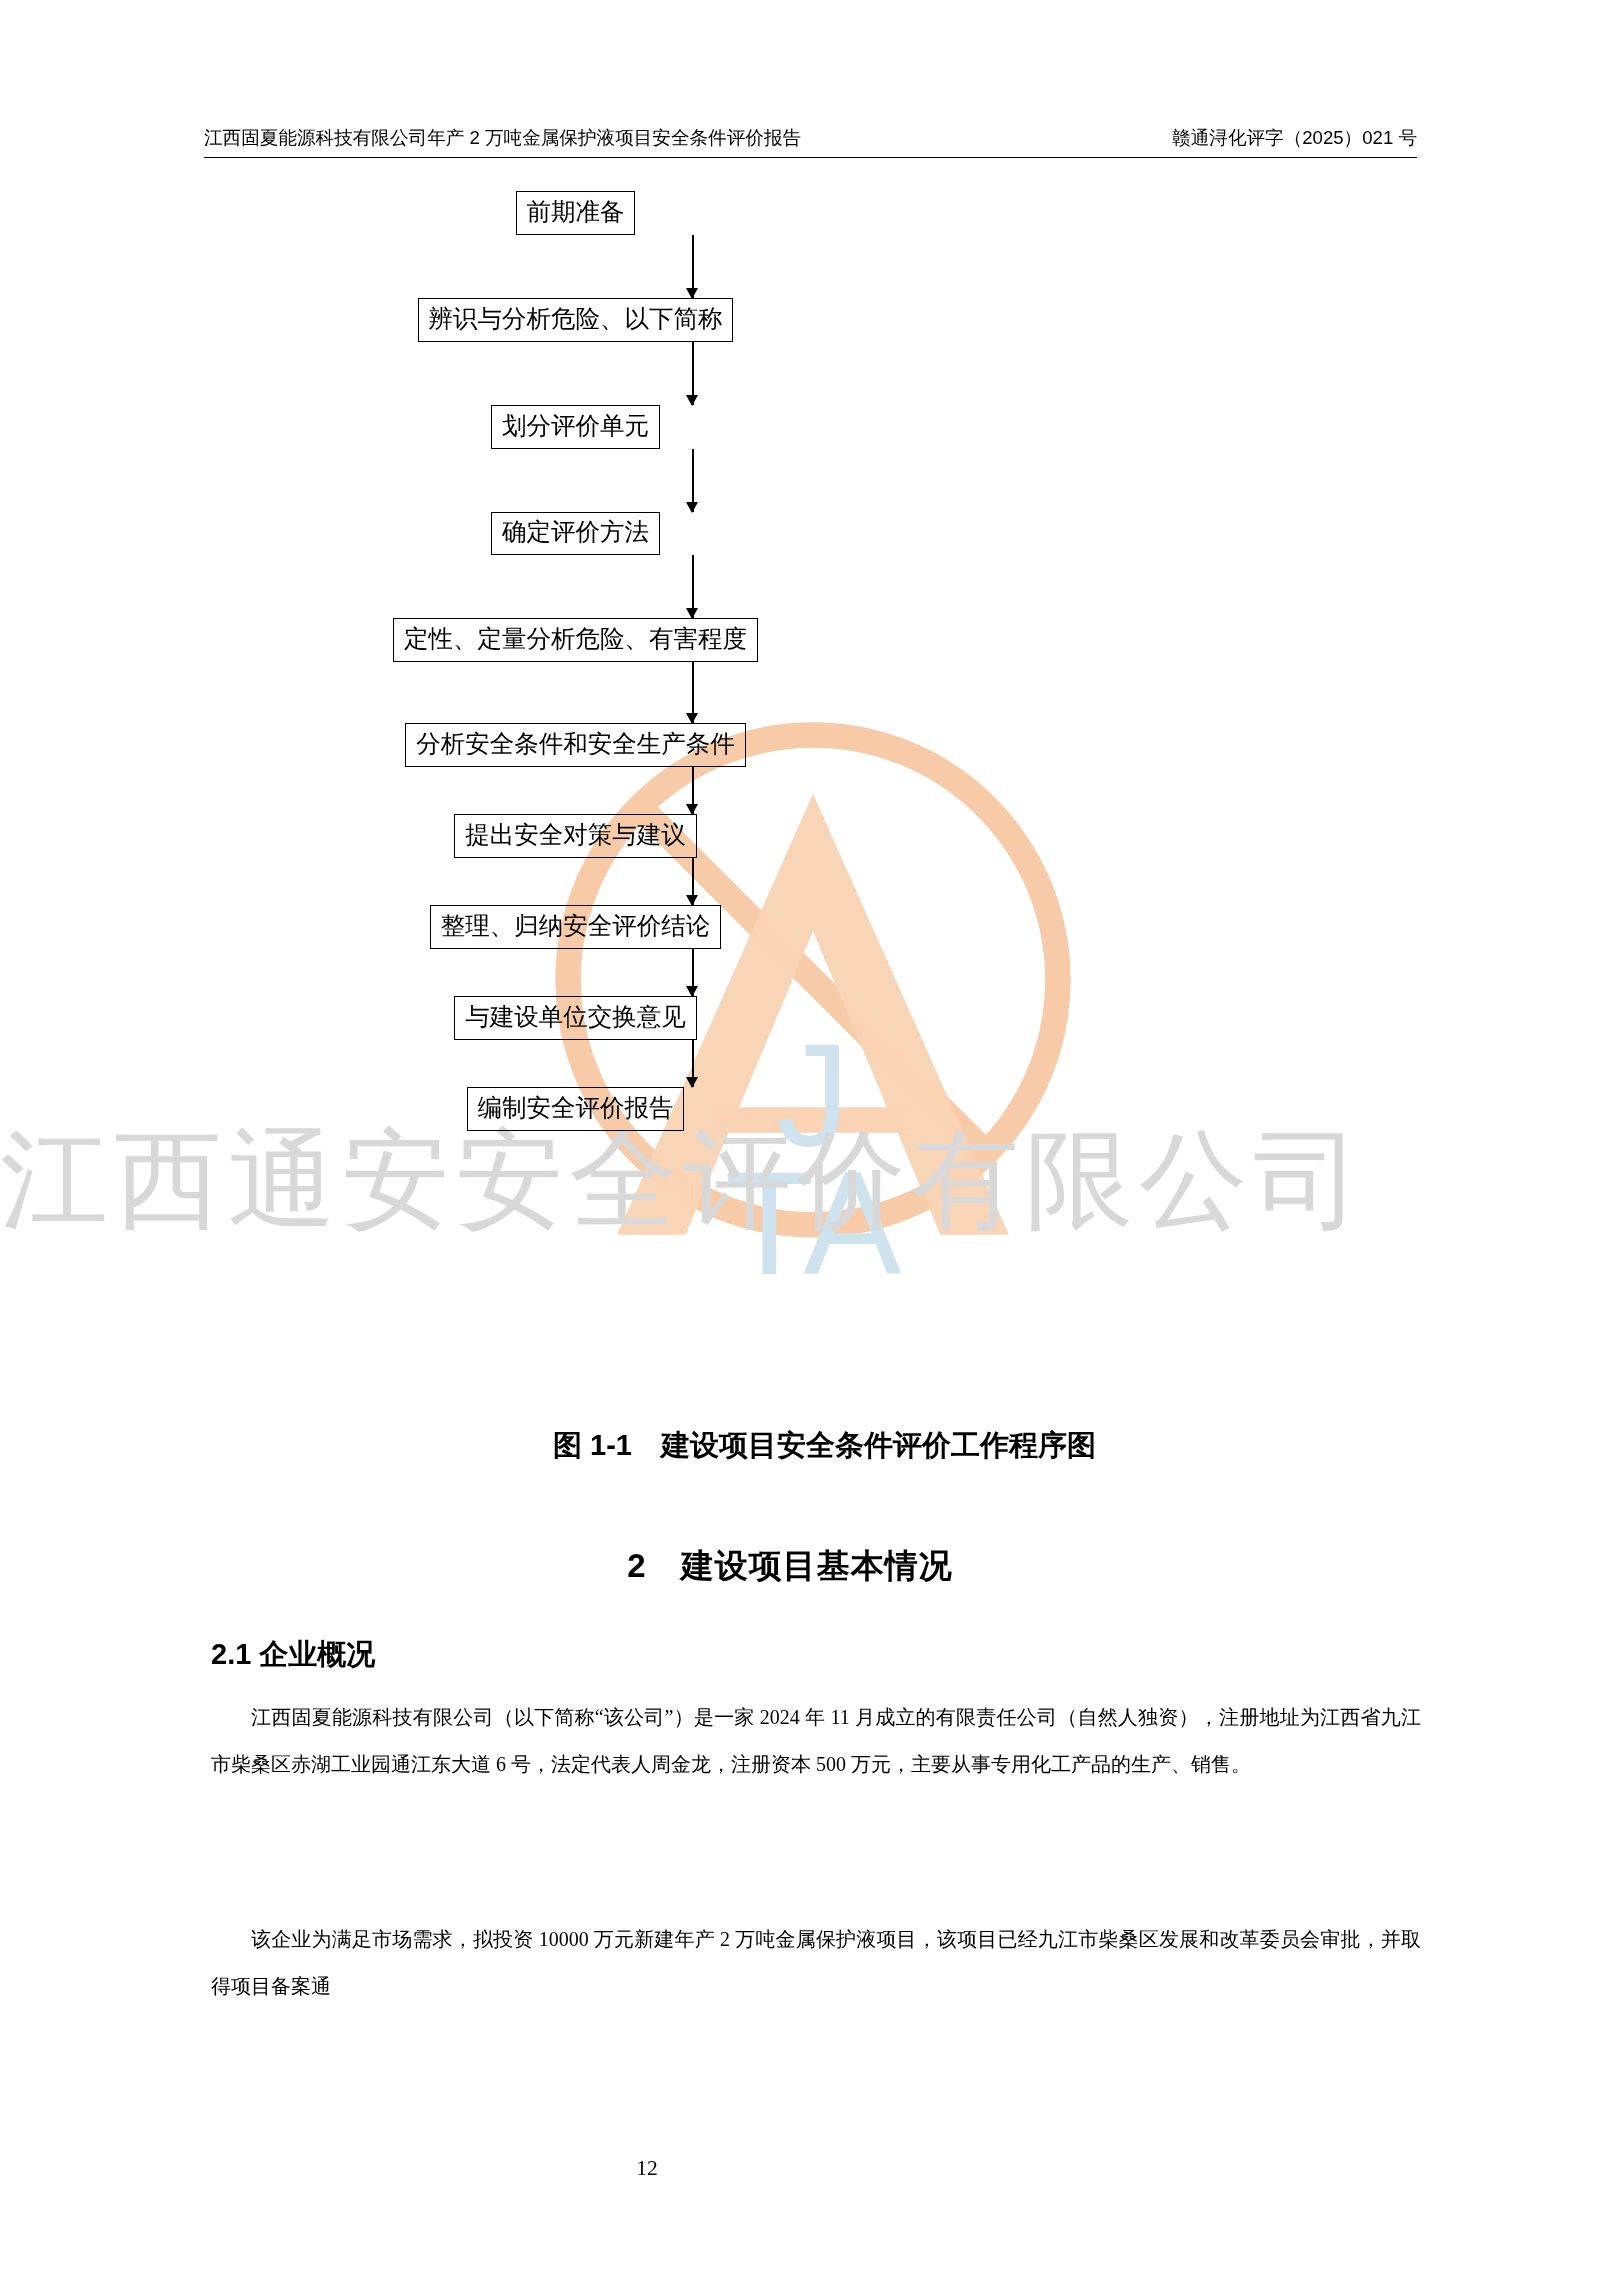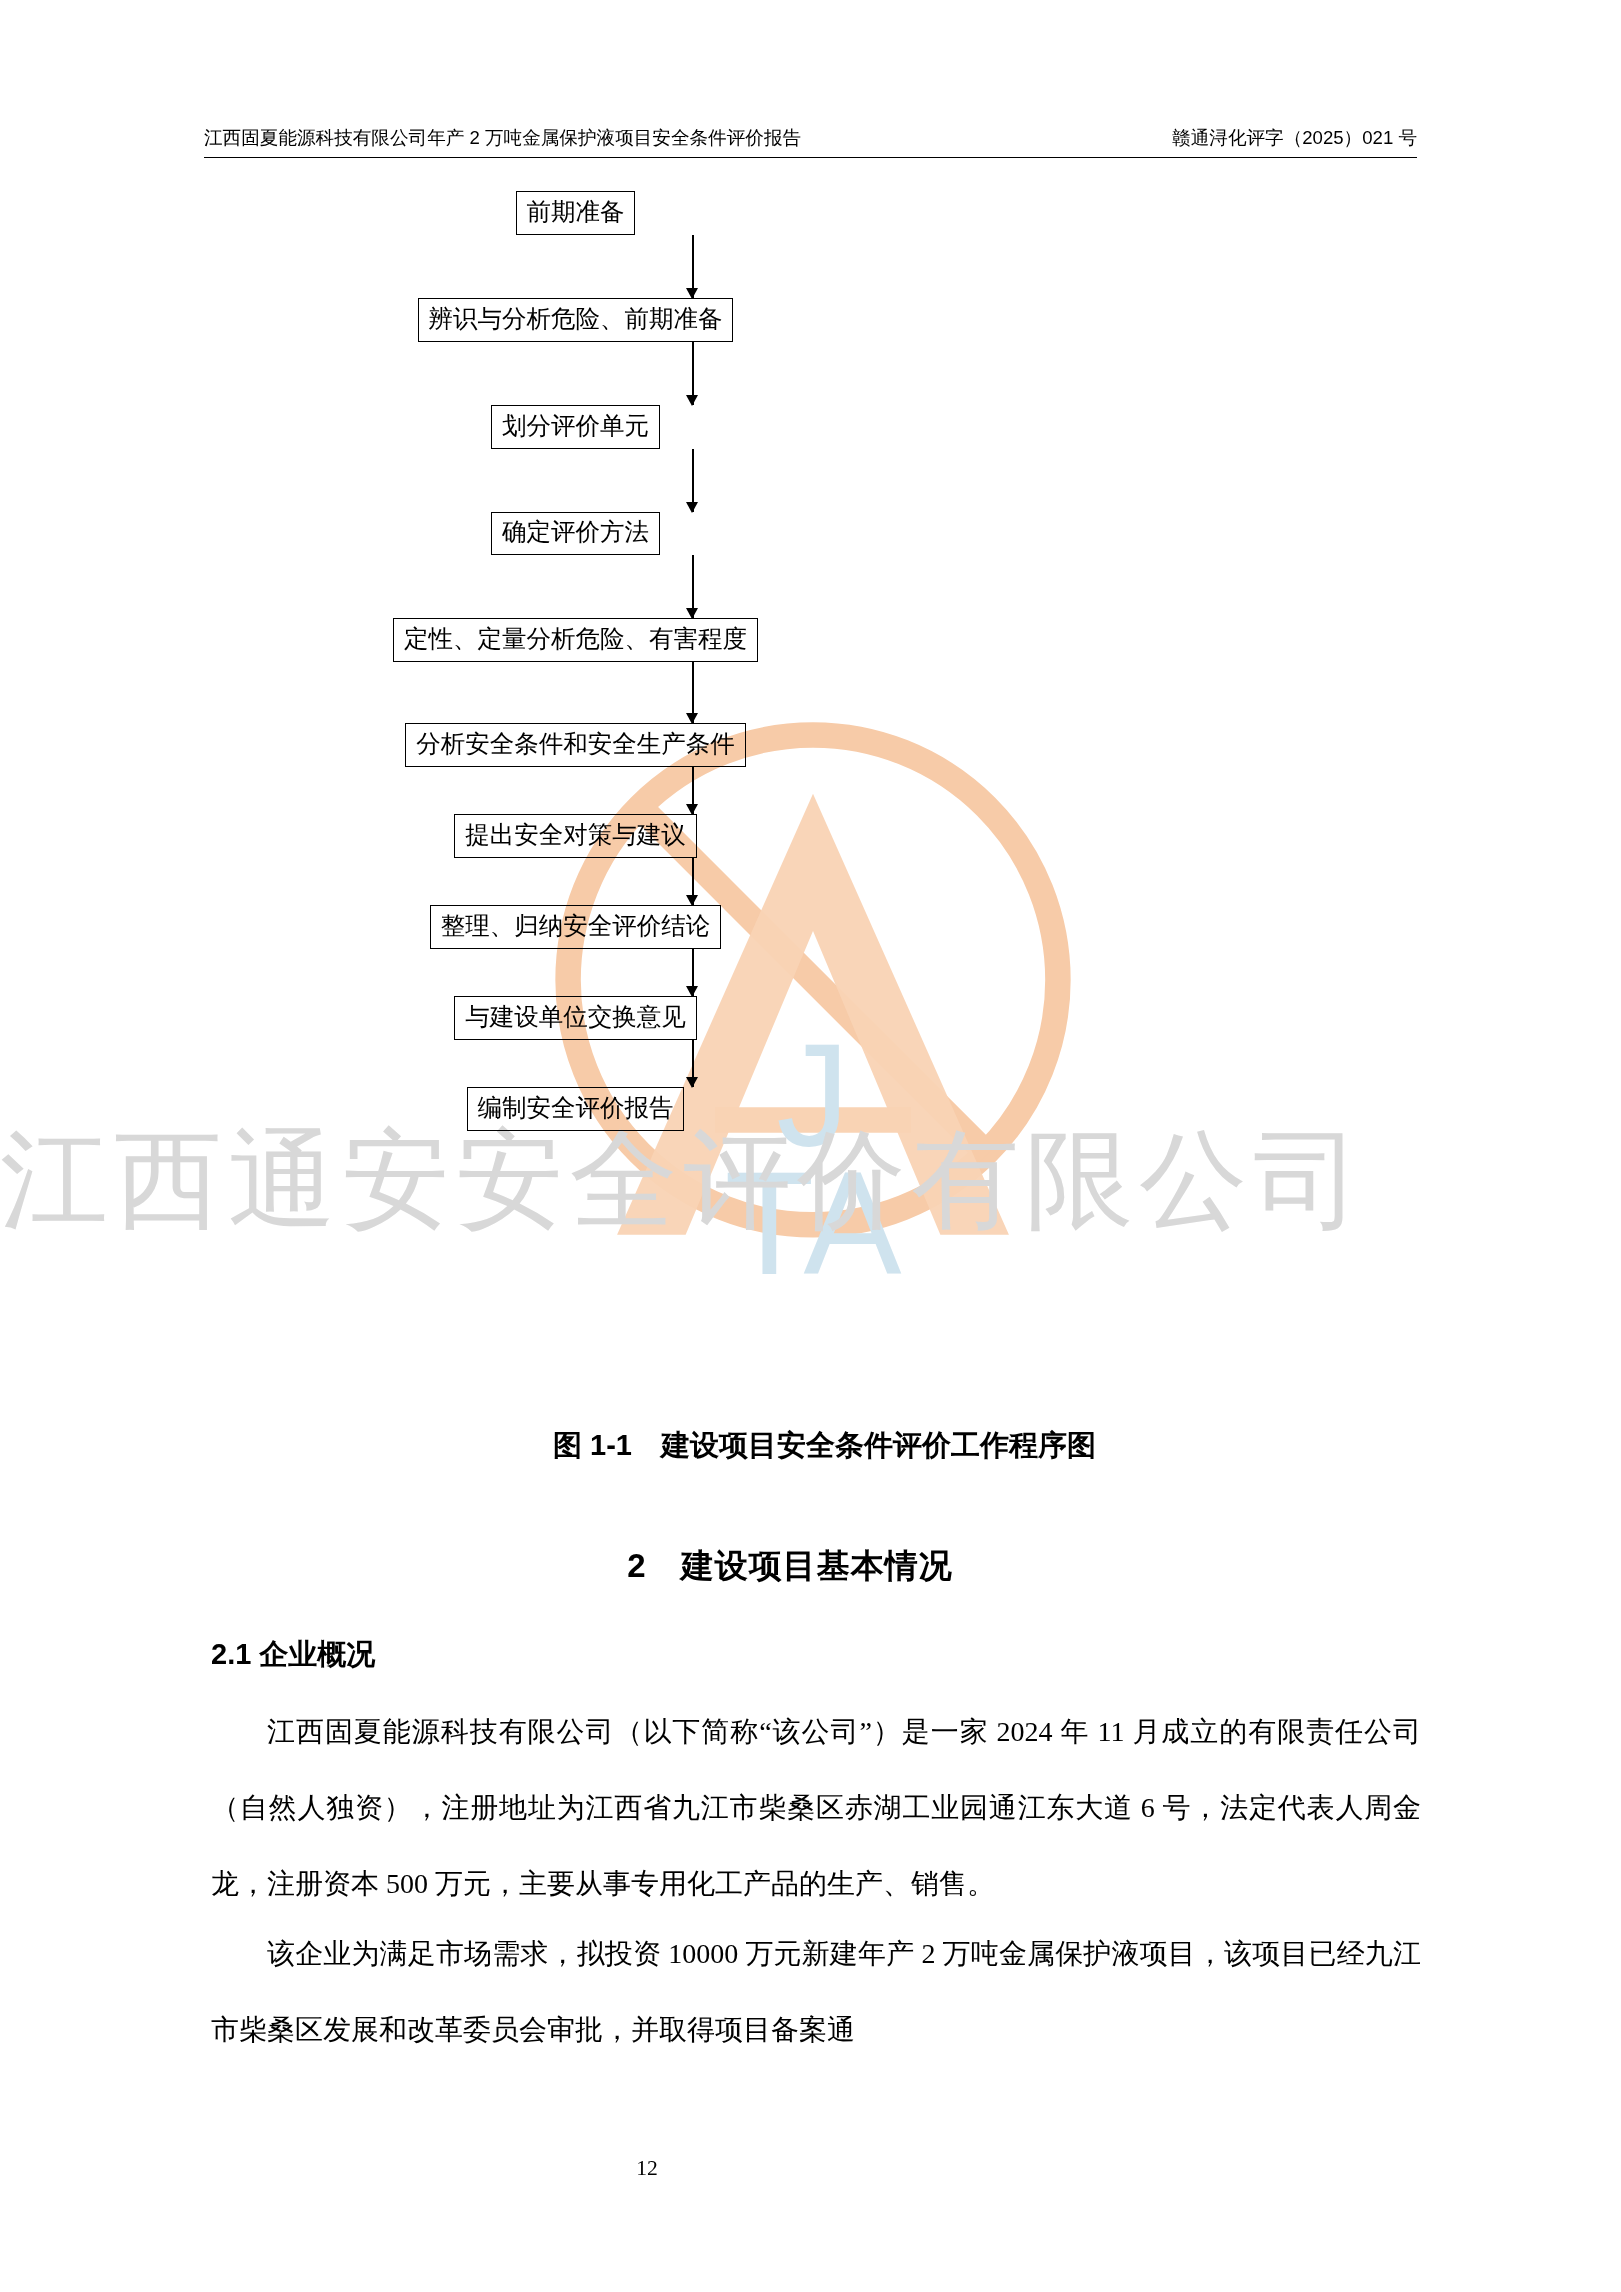--- a/index.html
+++ b/index.html
@@ -162,22 +162,22 @@
     font-weight: bold;
     font-size: 29px;
     color: #000;
     z-index: 2;
   }
   .para {
     position: absolute;
     left: 211px;
     width: 1210px;
     font-family: "Liberation Serif", "DejaVu Serif", serif;
-    font-size: 28px;
-    line-height: 76px;
+    font-size: 20px;
+    line-height: 47px;
     color: #000;
     text-align: justify;
     text-justify: inter-ideograph;
     z-index: 2;
   }
   .p1 { top: 1694px; }
   .p2 { top: 1916px; }
   .indent { text-indent: 2em; }
 
   .page-number {
@@ -218,21 +218,21 @@
   <div class="flow">
 
     <div class="flow-row">
       <div class="flow-box flow-shift" style="left:-235px">前期准备</div>
     </div>
     <div class="arrow">
         <div class="arrow-inner" style="height:63px; margin-left:-235px;"></div>
       </div>
 
     <div class="flow-row">
-      <div class="flow-box" style="position:relative; left:-235px">辨识与分析危险、前期准备</div>
+      <div class="flow-box" style="position:relative; left:-235px">辨识与分析危险、以下简称</div>
     </div>
     <div class="arrow">
         <div class="arrow-inner" style="height:63px; margin-left:-235px;"></div>
       </div>
 
     <div class="flow-row">
       <div class="flow-box" style="position:relative; left:-235px">划分评价单元</div>
     </div>
     <div class="arrow">
         <div class="arrow-inner" style="height:63px; margin-left:-235px;"></div>

